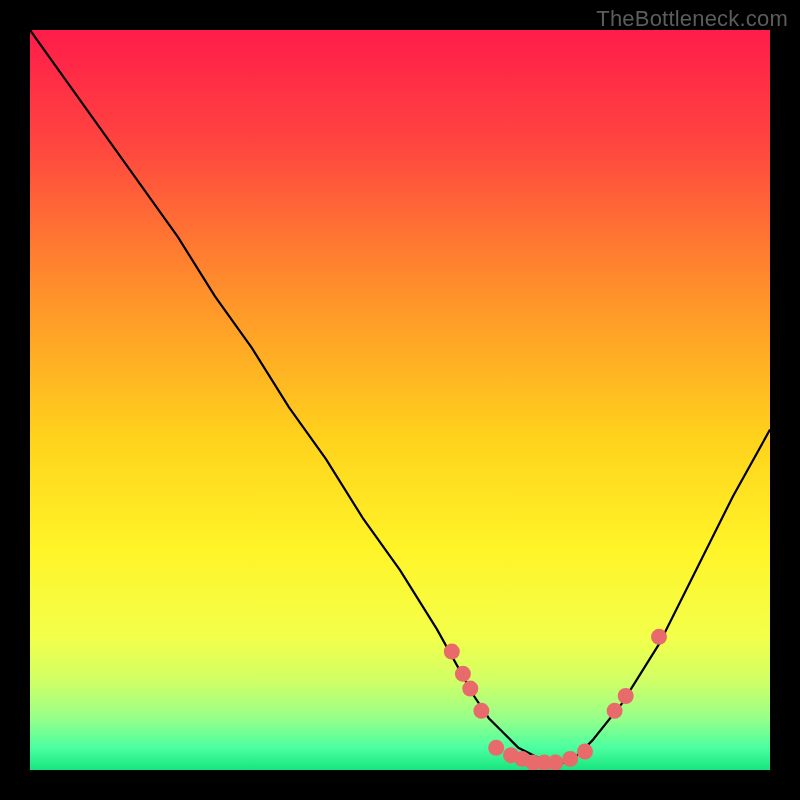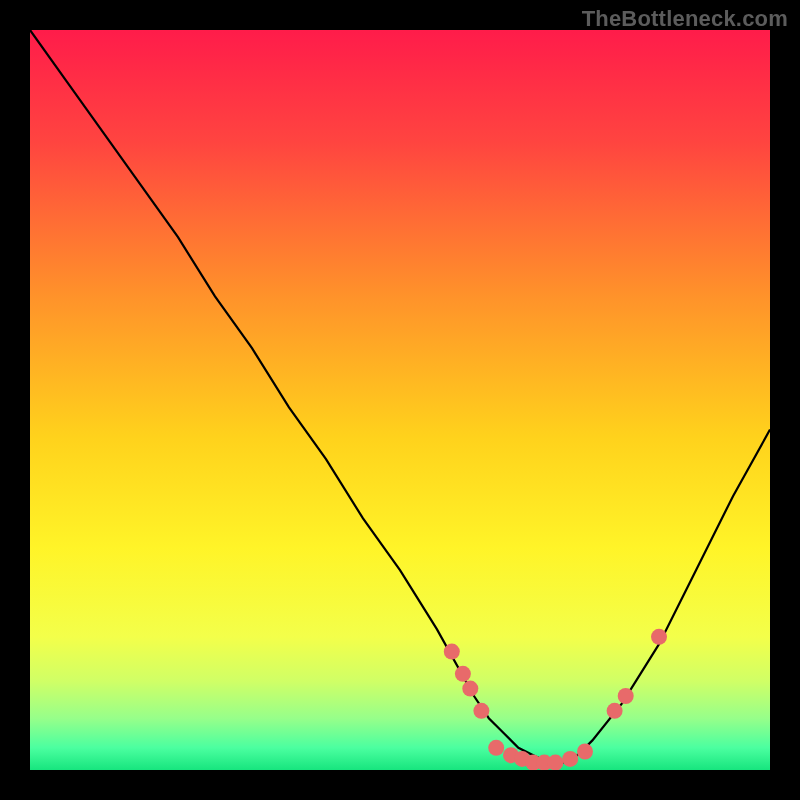--- a/index.html
+++ b/index.html
@@ -16,21 +16,21 @@
     width: 800px;
     height: 800px;
     background: #000;
   }
   .watermark {
     position: absolute;
     top: 6px;
     right: 12px;
     color: #5c5c5c;
     font-size: 22px;
-    font-weight: 700;
+    font-weight: 400;
     z-index: 10;
     letter-spacing: 0.2px;
   }
   svg {
     position: absolute;
     top: 30px;
     left: 30px;
   }
 </style>
 </head>

